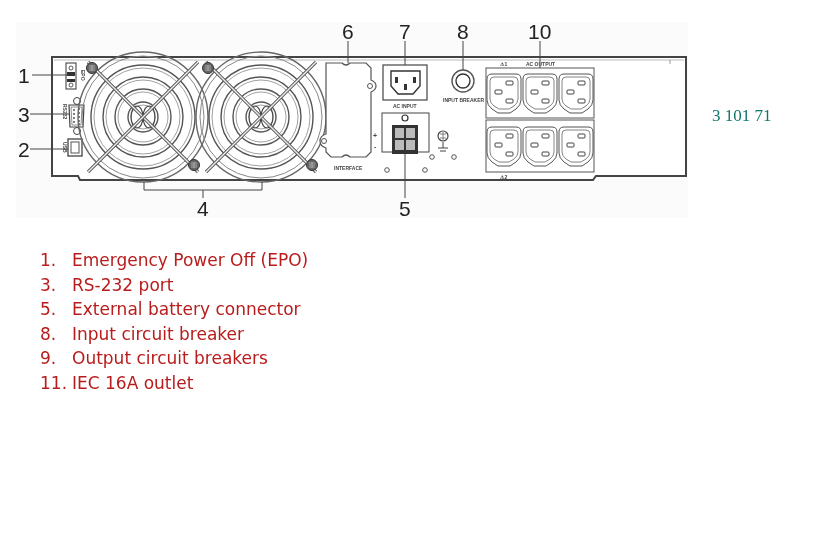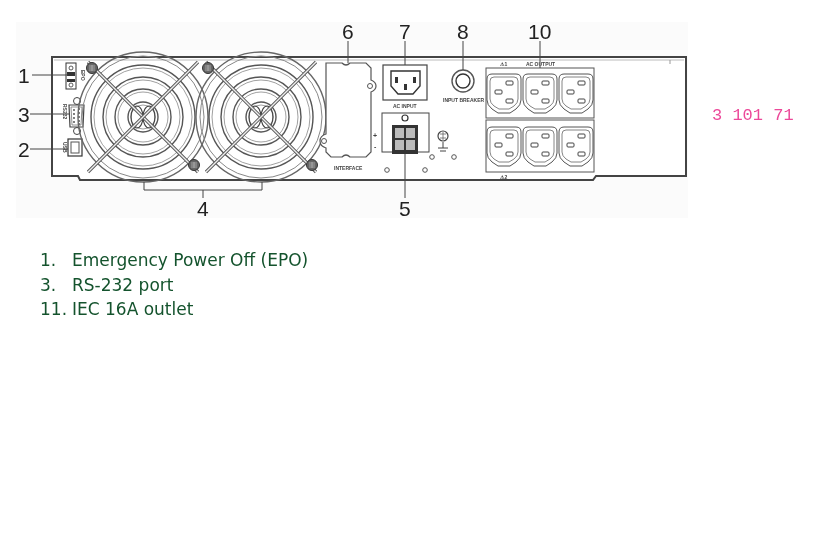--- a/index.html
+++ b/index.html
@@ -1,22 +1,22 @@
 <!DOCTYPE html>
 <html><head>
 <meta charset="utf-8">
 <style>
   html, body { margin:0; padding:0; background:#ffffff; }
   body { width:820px; height:550px; position:relative; overflow:hidden; font-family:"DejaVu Sans", sans-serif; }
   #diagram { position:absolute; left:0; top:0; width:820px; height:240px; }
   .num { font-family:"Liberation Sans", sans-serif; font-size:21px; fill:#222; }
   .tiny { font-family:"Liberation Sans", sans-serif; font-size:5px; font-weight:bold; fill:#444; }
-  .partcode { position:absolute; left:712px; top:106px; font-family:Liberation Mono, monospace; font-size:17px; color:#ec4899; }
+  .partcode { position:absolute; left:712px; top:106px; font-family:Liberation Serif, serif; font-size:17px; color:#0f766e; }
   .legend { position:absolute; left:40px; top:248px; margin:0; padding:0; list-style:none;
-            font-family:"DejaVu Sans", sans-serif; font-size:17px; color:#14532d; }
+            font-family:"DejaVu Sans", sans-serif; font-size:17px; color:#b91c1c; }
   .legend li { height:24.5px; line-height:24.5px; white-space:nowrap; }
   .legend .n { display:inline-block; width:32px; }
   .legend .n.wide { width:32px; }
 </style>
 </head>
 <body>
 
 <svg id="diagram" viewBox="0 0 820 240" xmlns="http://www.w3.org/2000/svg">
   <defs>
     <g id="iec-outlet">
@@ -209,14 +209,17 @@
   <text class="num" x="399" y="39">7</text>
   <text class="num" x="457" y="39">8</text>
   <text class="num" x="528" y="39">10</text>
 </svg>
 
 <div class="partcode">3 101 71</div>
 
 <ul class="legend">
   <li><span class="n">1.</span><span>Emergency Power Off (EPO)</span></li>
   <li><span class="n">3.</span><span>RS-232 port</span></li>
+  <li><span class="n">5.</span><span>External battery connector</span></li>
+  <li><span class="n">8.</span><span>Input circuit breaker</span></li>
+  <li><span class="n">9.</span><span>Output circuit breakers</span></li>
   <li><span class="n wide">11.</span><span>IEC 16A outlet</span></li>
 </ul>
 
 </body></html>

